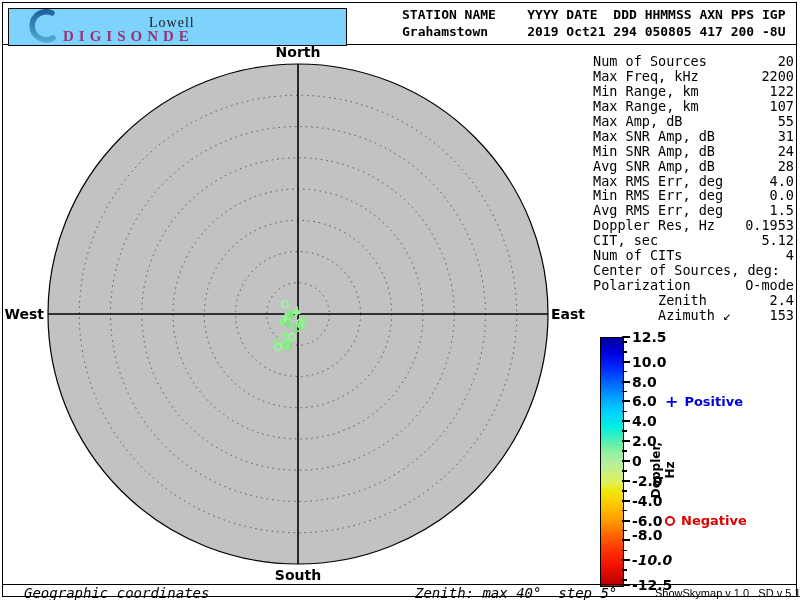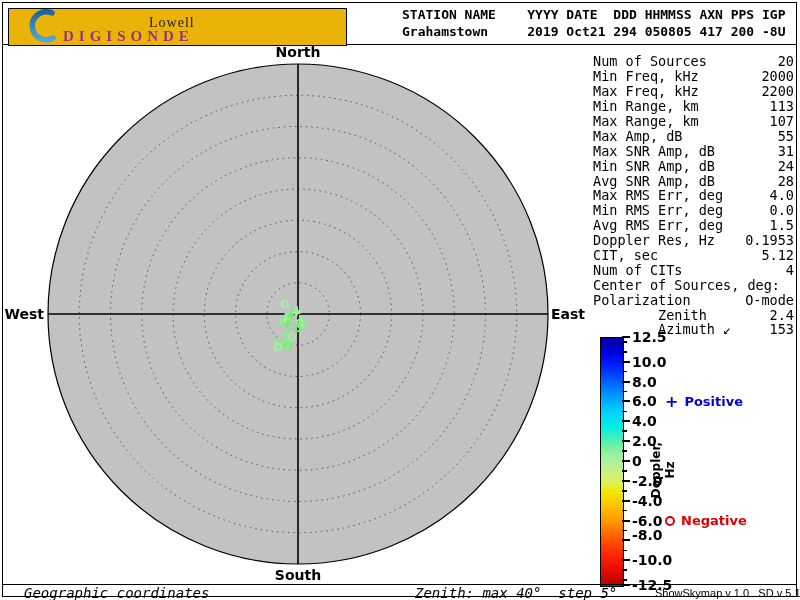--- a/index.html
+++ b/index.html
@@ -1,20 +1,20 @@
 <!DOCTYPE html>
 <html><head>
 <meta charset="utf-8">
 <style>
   html,body{margin:0;padding:0;background:#fff;}
   .page{position:relative;width:800px;height:600px;background:#fff;overflow:hidden;
         font-family:"DejaVu Sans",sans-serif;color:#000;}
   .frame{position:absolute;left:2px;top:2px;width:793px;height:593px;border:1px solid #000;}
   .header-rule{position:absolute;left:2px;top:44px;width:795px;border-top:1px solid #000;}
-  .logo-box{position:absolute;left:8px;top:8px;width:337px;height:36px;border:1px solid #000;background:#eab308;}
+  .logo-box{position:absolute;left:8px;top:8px;width:337px;height:36px;border:1px solid #000;background:#7dd3fc;}
   .logo-crescent{position:absolute;left:14px;top:0px;}
   .logo-lowell{position:absolute;left:140px;top:6px;font:14px "Liberation Serif",serif;color:#1c1c1c;letter-spacing:1px;}
   .logo-digisonde{position:absolute;left:54px;top:19px;font:bold 15px "Liberation Serif",serif;color:#9c3473;letter-spacing:5px;text-align:center;}
   .station-text{position:absolute;left:402px;top:6px;margin:0;font:bold 13px "DejaVu Sans Mono",monospace;
                 line-height:17px;white-space:pre;}
   .skymap-svg{position:absolute;left:0;top:0;width:800px;height:600px;}
   .compass{position:absolute;font:bold 14px "DejaVu Sans",sans-serif;}
   .compass-n{left:298px;top:44px;transform:translateX(-50%);}
   .compass-s{left:298px;top:567px;transform:translateX(-50%);}
   .compass-w{left:0;top:306px;width:44px;text-align:right;}
@@ -92,23 +92,22 @@
       <circle cx="288" cy="346" r="3.3" stroke="#76e876" stroke-width="1.7" fill="none"></circle>
       <circle cx="286" cy="345" r="3.3" stroke="#8af08a" stroke-width="1.7" fill="none"></circle>
     </svg>
   <div class="compass compass-n">North</div>
   <div class="compass compass-s">South</div>
   <div class="compass compass-w">West</div>
   <div class="compass compass-e">East</div>
 
   <div class="stats-panel">
       <div class="stat-row"><span>Num of Sources</span><span>20</span></div>
-      <div class="stat-row"><span>Min Freq, kHz</span><span>2000</span></div>
       <div class="stat-row"><span>Max Freq, kHz</span><span>2200</span></div>
-      <div class="stat-row"><span>Min Range, km</span><span>113</span></div>
+      <div class="stat-row"><span>Min Range, km</span><span>122</span></div>
       <div class="stat-row"><span>Max Range, km</span><span>107</span></div>
       <div class="stat-row"><span>Max Amp, dB</span><span>55</span></div>
       <div class="stat-row"><span>Max SNR Amp, dB</span><span>31</span></div>
       <div class="stat-row"><span>Min SNR Amp, dB</span><span>24</span></div>
       <div class="stat-row"><span>Avg SNR Amp, dB</span><span>28</span></div>
       <div class="stat-row"><span>Max RMS Err, deg</span><span>4.0</span></div>
       <div class="stat-row"><span>Min RMS Err, deg</span><span>0.0</span></div>
       <div class="stat-row"><span>Avg RMS Err, deg</span><span>1.5</span></div>
       <div class="stat-row"><span>Doppler Res, Hz</span><span>0.1953</span></div>
       <div class="stat-row"><span>CIT, sec</span><span>5.12</span></div>
@@ -151,21 +150,21 @@
       <div class="cb-label" style="top: 453px;">0</div>
       <div class="cb-tick" style="left: 622px; top: 479.84px; width: 8px; height: 2px;"></div>
       <div class="cb-label" style="top: 472.84px;">-2.0</div>
       <div class="cb-tick" style="left: 622px; top: 499.68px; width: 8px; height: 2px;"></div>
       <div class="cb-label" style="top: 492.68px;">-4.0</div>
       <div class="cb-tick" style="left: 622px; top: 519.52px; width: 8px; height: 2px;"></div>
       <div class="cb-label" style="top: 512.52px;">-6.0</div>
       <div class="cb-tick" style="left: 622px; top: 539.36px; width: 8px; height: 2px;"></div>
       <div class="cb-label" style="top: 527px; text-align: right;">-8.0</div>
       <div class="cb-tick" style="left: 622px; top: 559.2px; width: 8px; height: 2px;"></div>
-      <div class="cb-label" style="top: 552.2px;">-10.0</div>
+      <div class="cb-label" style="top: 552.2px; font-style: italic;">-10.0</div>
       <div class="cb-tick" style="left: 622px; top: 584px; width: 8px; height: 2px;"></div>
       <div class="cb-label" style="top: 577px;">-12.5</div>
     </div>
   <div class="doppler-label">Doppler, Hz</div>
   <div class="legend legend-positive" style="color: rgb(0, 0, 221);">
     <span class="plus-glyph">+</span>
     <span>Positive</span>
   </div>
   <div class="legend legend-negative" style="color: rgb(221, 0, 0);">
     <span class="ring-glyph"></span>

